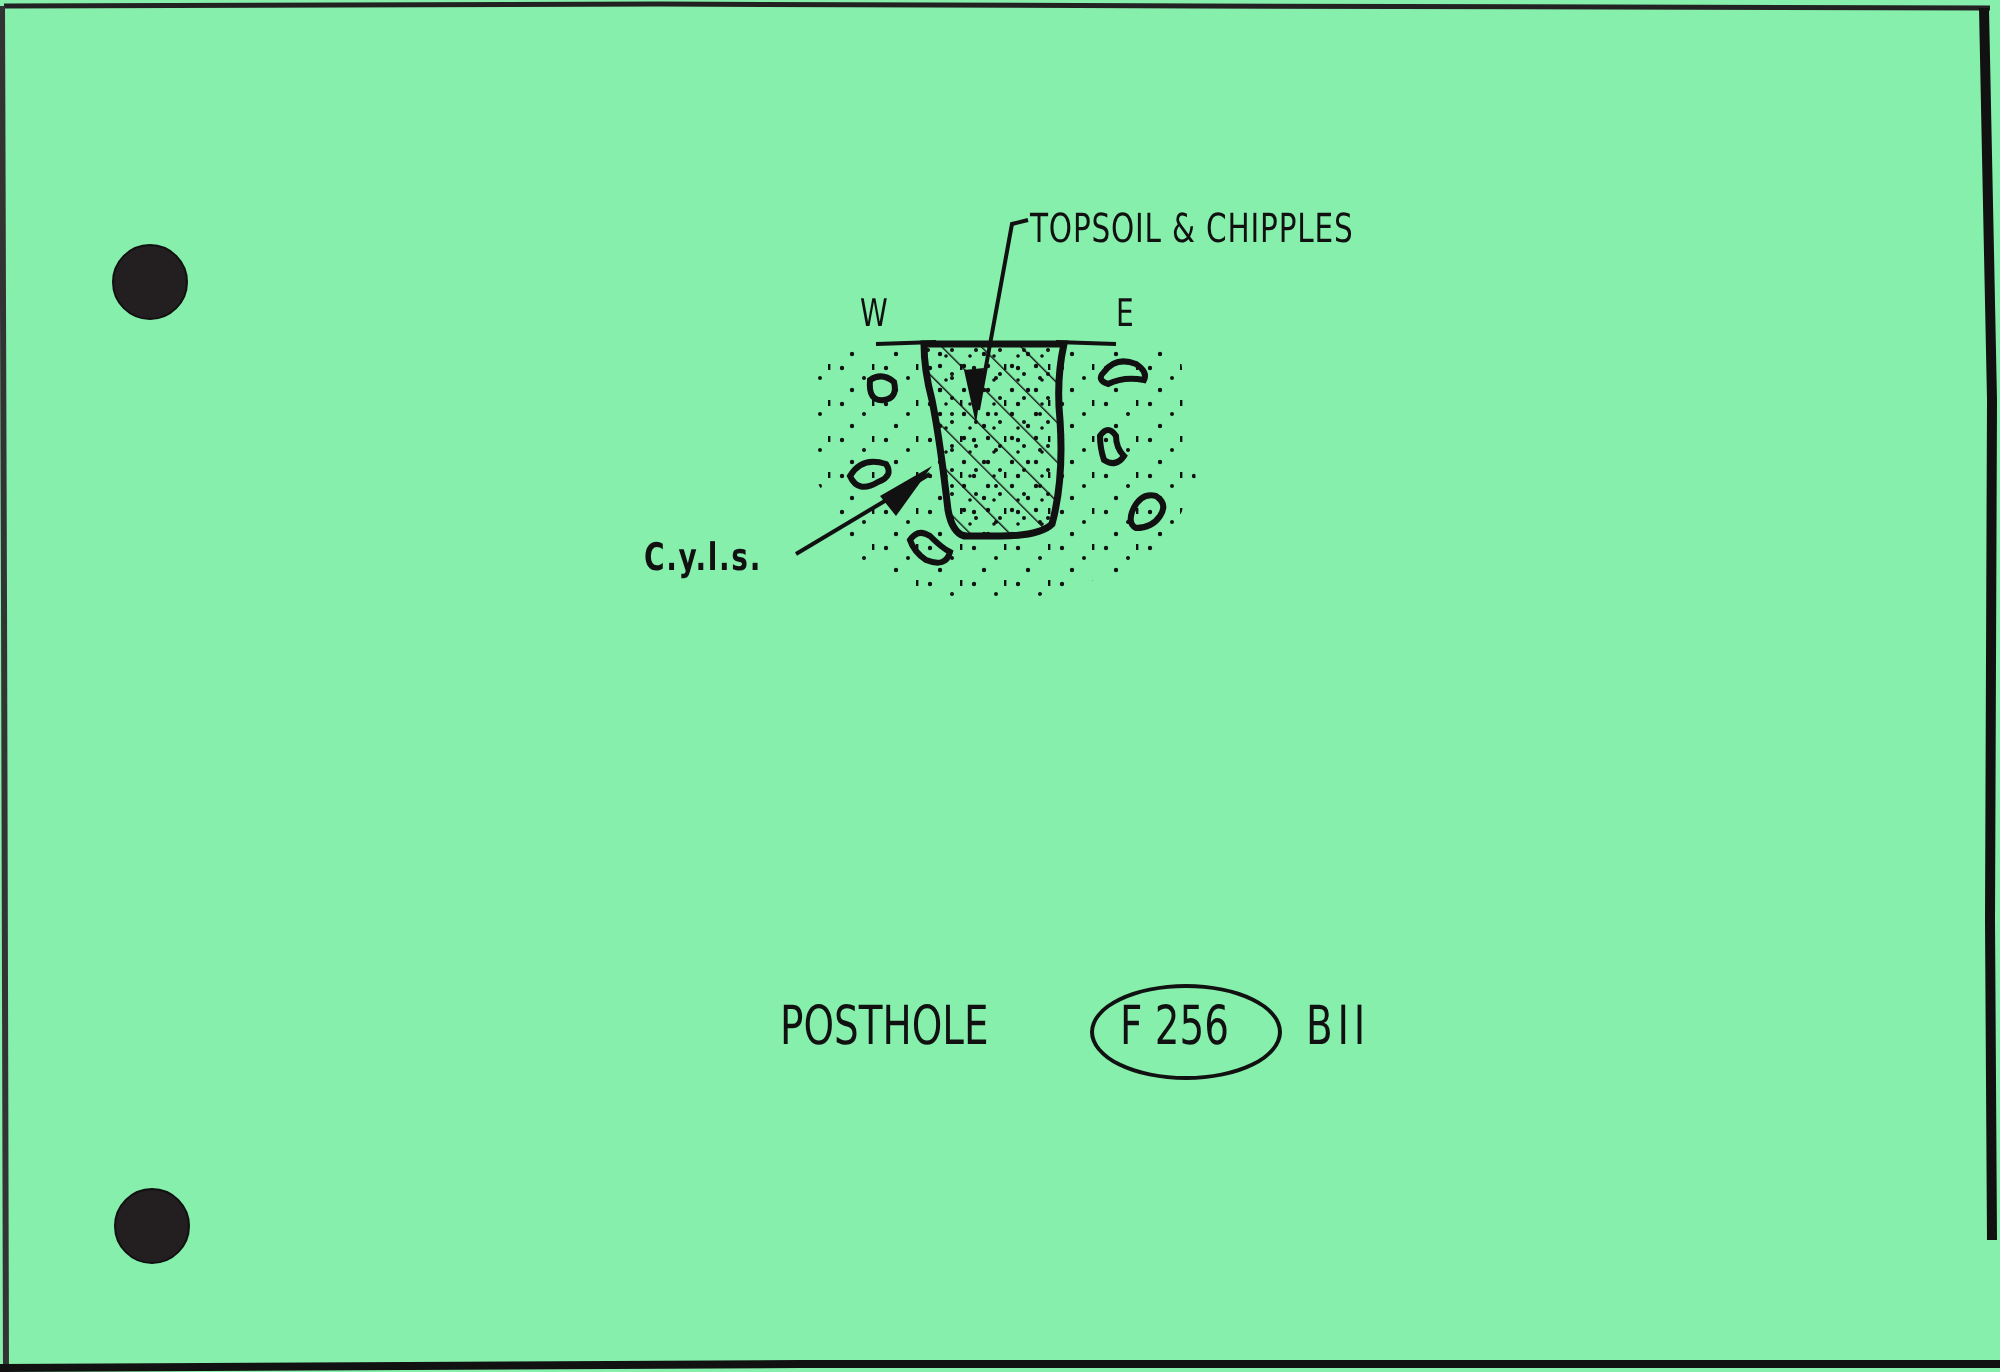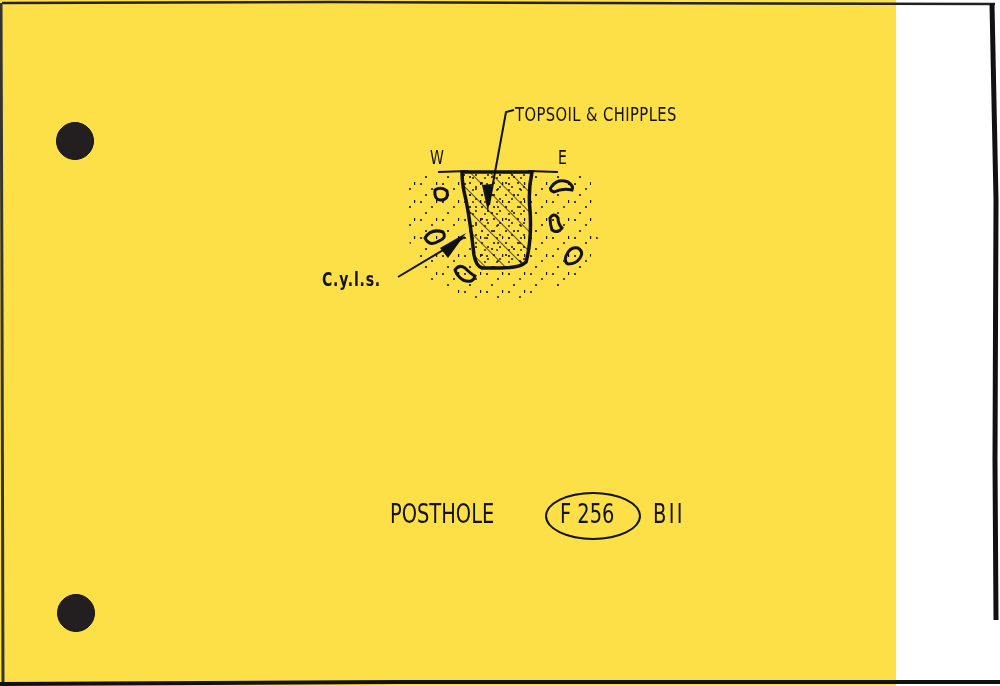--- a/index.html
+++ b/index.html
@@ -1,19 +1,19 @@
 <!DOCTYPE html>
 <html><head>
   <meta charset="utf-8">
   <style>
     html, body { margin: 0; padding: 0; background: #ffffff; }
     body { width: 1000px; height: 686px; position: relative; overflow: hidden; }
     .sheet {
-      position: absolute; left: 0; top: 0; width: 896px; height: 686px;
-      background: #fde047;
+      position: absolute; left: 0; top: 0; width: 1000px; height: 686px;
+      background: #86efac;
     }
     .frame { position: absolute; left: 0; top: 0; width: 1000px; height: 686px; pointer-events: none; }
     .punch {
       position: absolute; width: 36px; height: 36px; border-radius: 50%;
       background: #231f20; border: 1px solid #111;
     }
     .punch.top { left: 56px; top: 122px; }
     .punch.bottom { left: 57px; top: 594px; }
     .drawing { position: absolute; left: 300px; top: 90px; width: 420px; height: 230px; }
     .lbl {

